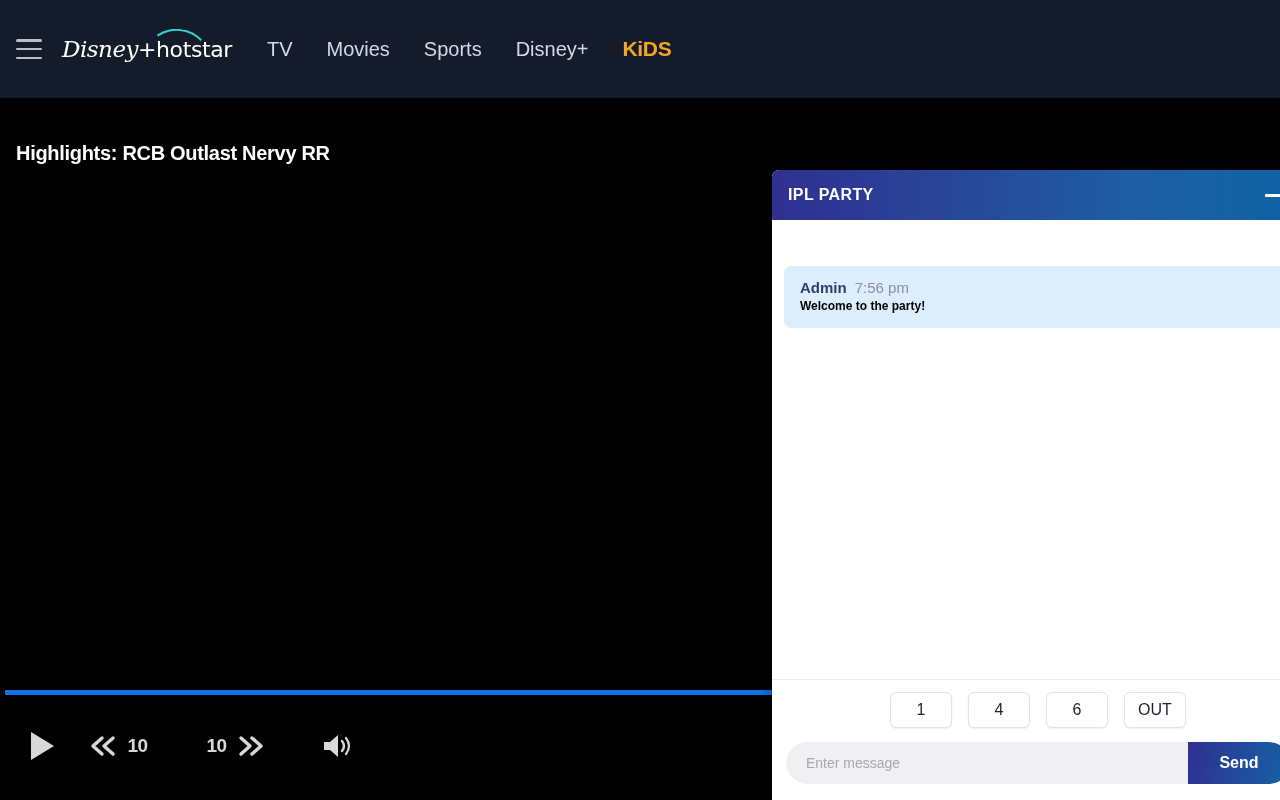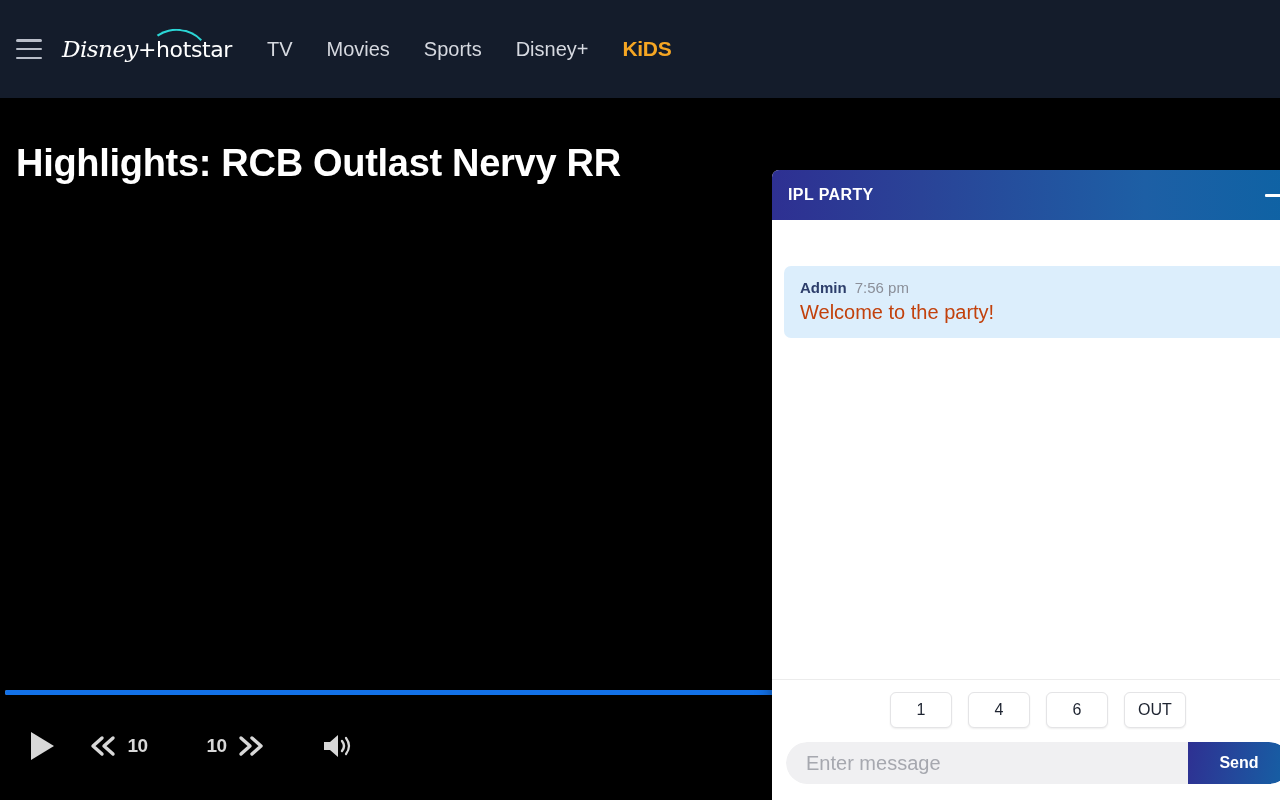--- a/index.html
+++ b/index.html
@@ -117,21 +117,21 @@
     height: 702px;
     background: #000000;
     overflow: hidden;
   }
 
   .video-title {
     position: absolute;
     left: 16px;
     top: 44px;
     color: #ffffff;
-    font-size: 38px;
+    font-size: 20px;
     font-weight: bold;
     letter-spacing: -0.3px;
     white-space: nowrap;
   }
 
   
   .progress-track {
     position: absolute;
     left: 5px;
     top: 592px;
@@ -255,23 +255,24 @@
   .msg-author {
     color: #2d3e6b;
     font-weight: bold;
   }
   .msg-time {
     color: #8b8f99;
     margin-left: 8px;
     font-weight: normal;
   }
   .msg-body {
-    font-size: 20px;
-    color: #c2410c;
+    font-size: 12px;
+    color: #000000;
     line-height: 1.3;
+    font-weight: bold;
   }
   .msg-body.emphasis {
     font-size: 26px;
     font-weight: bold;
     font-style: italic;
     color: #4aab4a;
     letter-spacing: 0.5px;
   }
   .msg-body.emphasis .em-emoji {
     font-style: normal;
@@ -314,21 +315,21 @@
     align-items: stretch;
     height: 42px;
     border-radius: 21px;
     overflow: hidden;
   }
   .composer-input {
     flex: 1 1 auto;
     background: #f0f0f2;
     border: none;
     outline: none;
-    font-size: 20px;
+    font-size: 14px;
     color: #1d2330;
     padding: 0 20px;
     font-family: "Liberation Sans", sans-serif;
     border-radius: 21px 0 0 21px;
   }
   .composer-input::placeholder { color: #a6a8af; }
   .send-btn {
     flex: 0 0 102px;
     background: linear-gradient(100deg, #2e3092 0%, #24479b 45%, #1462a5 100%);
     color: #ffffff;

